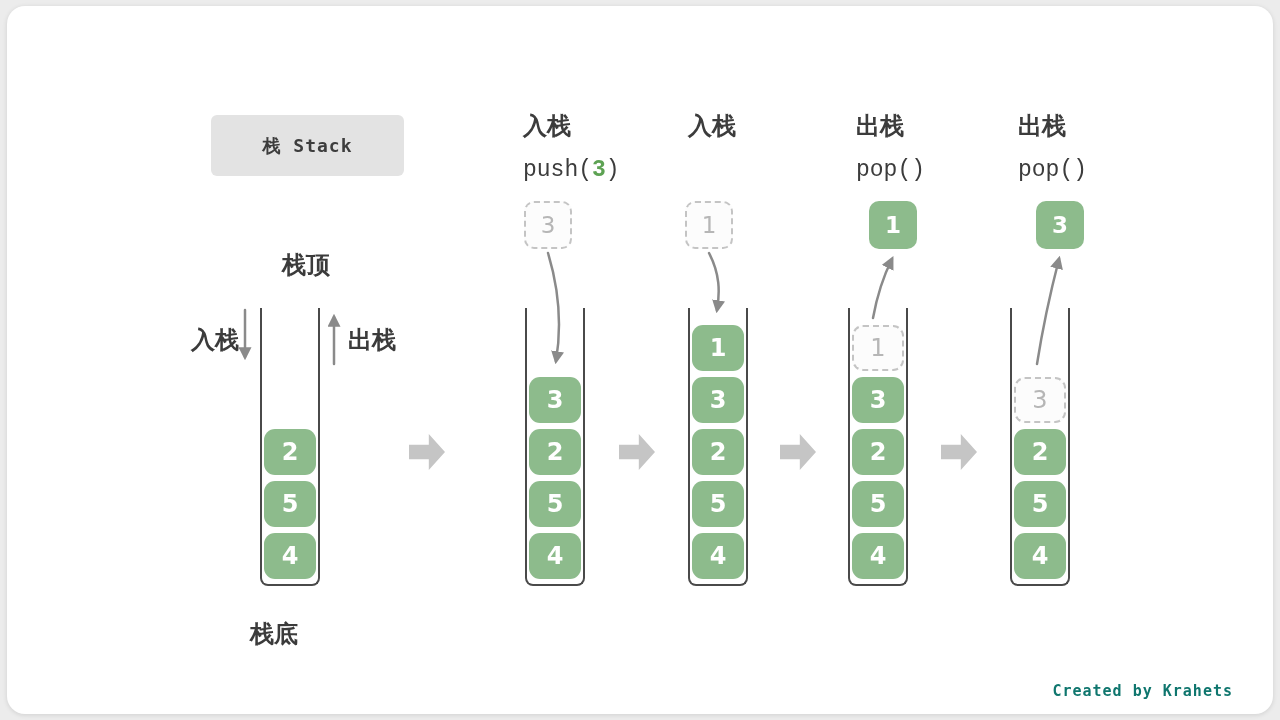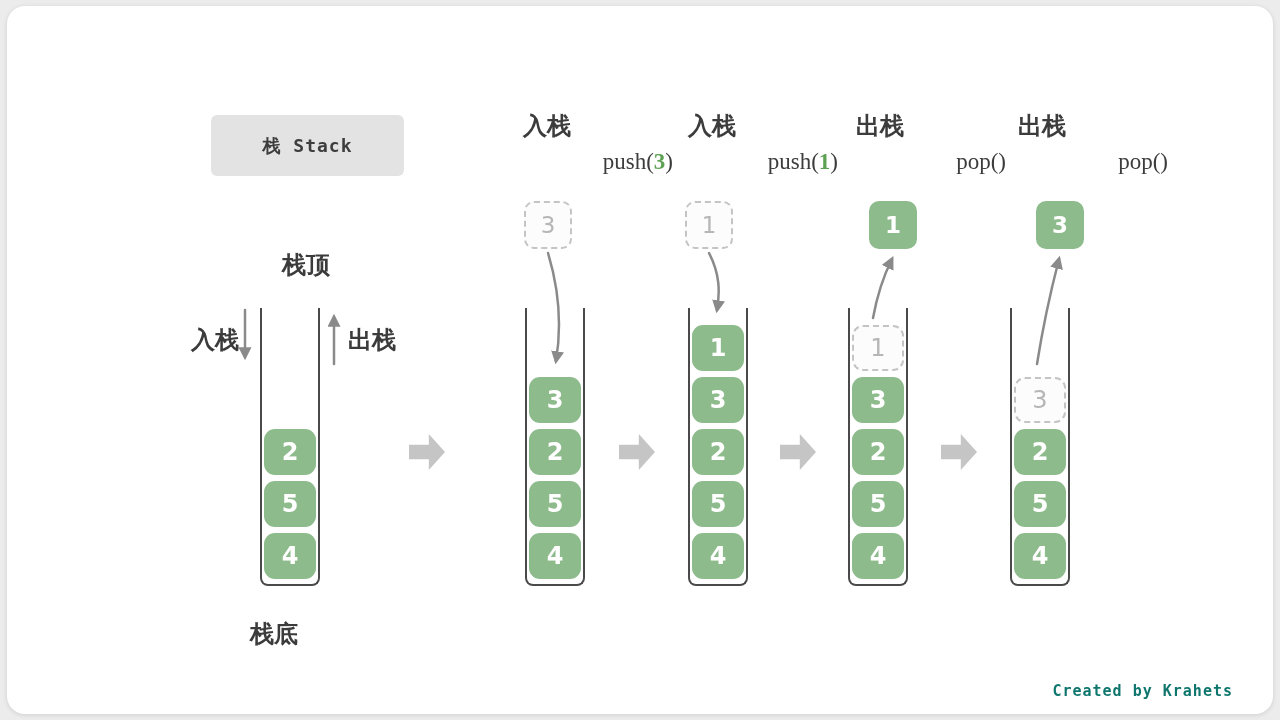--- a/index.html
+++ b/index.html
@@ -28,22 +28,22 @@
   .cjk{font-weight:bold;font-size:24px;color:#3b3b3b;white-space:nowrap;}
   .lbl-top{left:243px;top:243px;width:80px;text-align:right;}
   .lbl-bottom{left:243px;top:612px;width:80px;text-align:left;}
   .lbl-push{left:172px;top:318px;width:60px;text-align:right;}
   .lbl-pop{left:341px;top:318px;width:60px;text-align:left;}
 
   
   .op{top:105px;width:150px;}
   .op-cn{font-size:24px;font-weight:600;color:#3c3c3c;line-height:30px;}
   .op-code{
-    margin-top:6px;font-family:Liberation Serif, serif;
-    font-size:23px;color:#3c3c3c;line-height:30px;white-space:nowrap;text-align:right;
+    margin-top:14px;font-family:Liberation Mono, monospace;
+    font-size:23px;color:#3c3c3c;line-height:30px;white-space:nowrap;
   }
   .op-code .arg{color:#5da253;font-weight:bold;}
 
   
   .container{
     position:absolute;top:302px;height:278px;width:60px;box-sizing:border-box;
     border-left:2px solid #4a4a4a;border-right:2px solid #4a4a4a;border-bottom:2px solid #4a4a4a;
     border-radius:0 0 8px 8px;background:#fff;
     display:flex;flex-direction:column;justify-content:flex-end;align-items:center;
     gap:6px;padding-bottom:5px;
@@ -96,21 +96,20 @@
   <div class="abs cjk lbl-bottom">栈底</div>
   <div class="abs cjk lbl-push">入栈</div>
   <div class="abs cjk lbl-pop">出栈</div>
 
   <div class="abs op" style="left:516px">
     <div class="op-cn">入栈</div>
     <div class="op-code"><span>push(</span><span class="arg">3</span><span>)</span></div>
   </div>
   <div class="abs op" style="left:681px">
     <div class="op-cn">入栈</div>
-    <div class="op-code"><span>push(</span><span class="arg">1</span><span>)</span></div>
   </div>
   <div class="abs op" style="left:849px">
     <div class="op-cn">出栈</div>
     <div class="op-code"><span>pop(</span><span class="arg"></span><span>)</span></div>
   </div>
   <div class="abs op" style="left:1011px">
     <div class="op-cn">出栈</div>
     <div class="op-code"><span>pop(</span><span class="arg"></span><span>)</span></div>
   </div>
 

